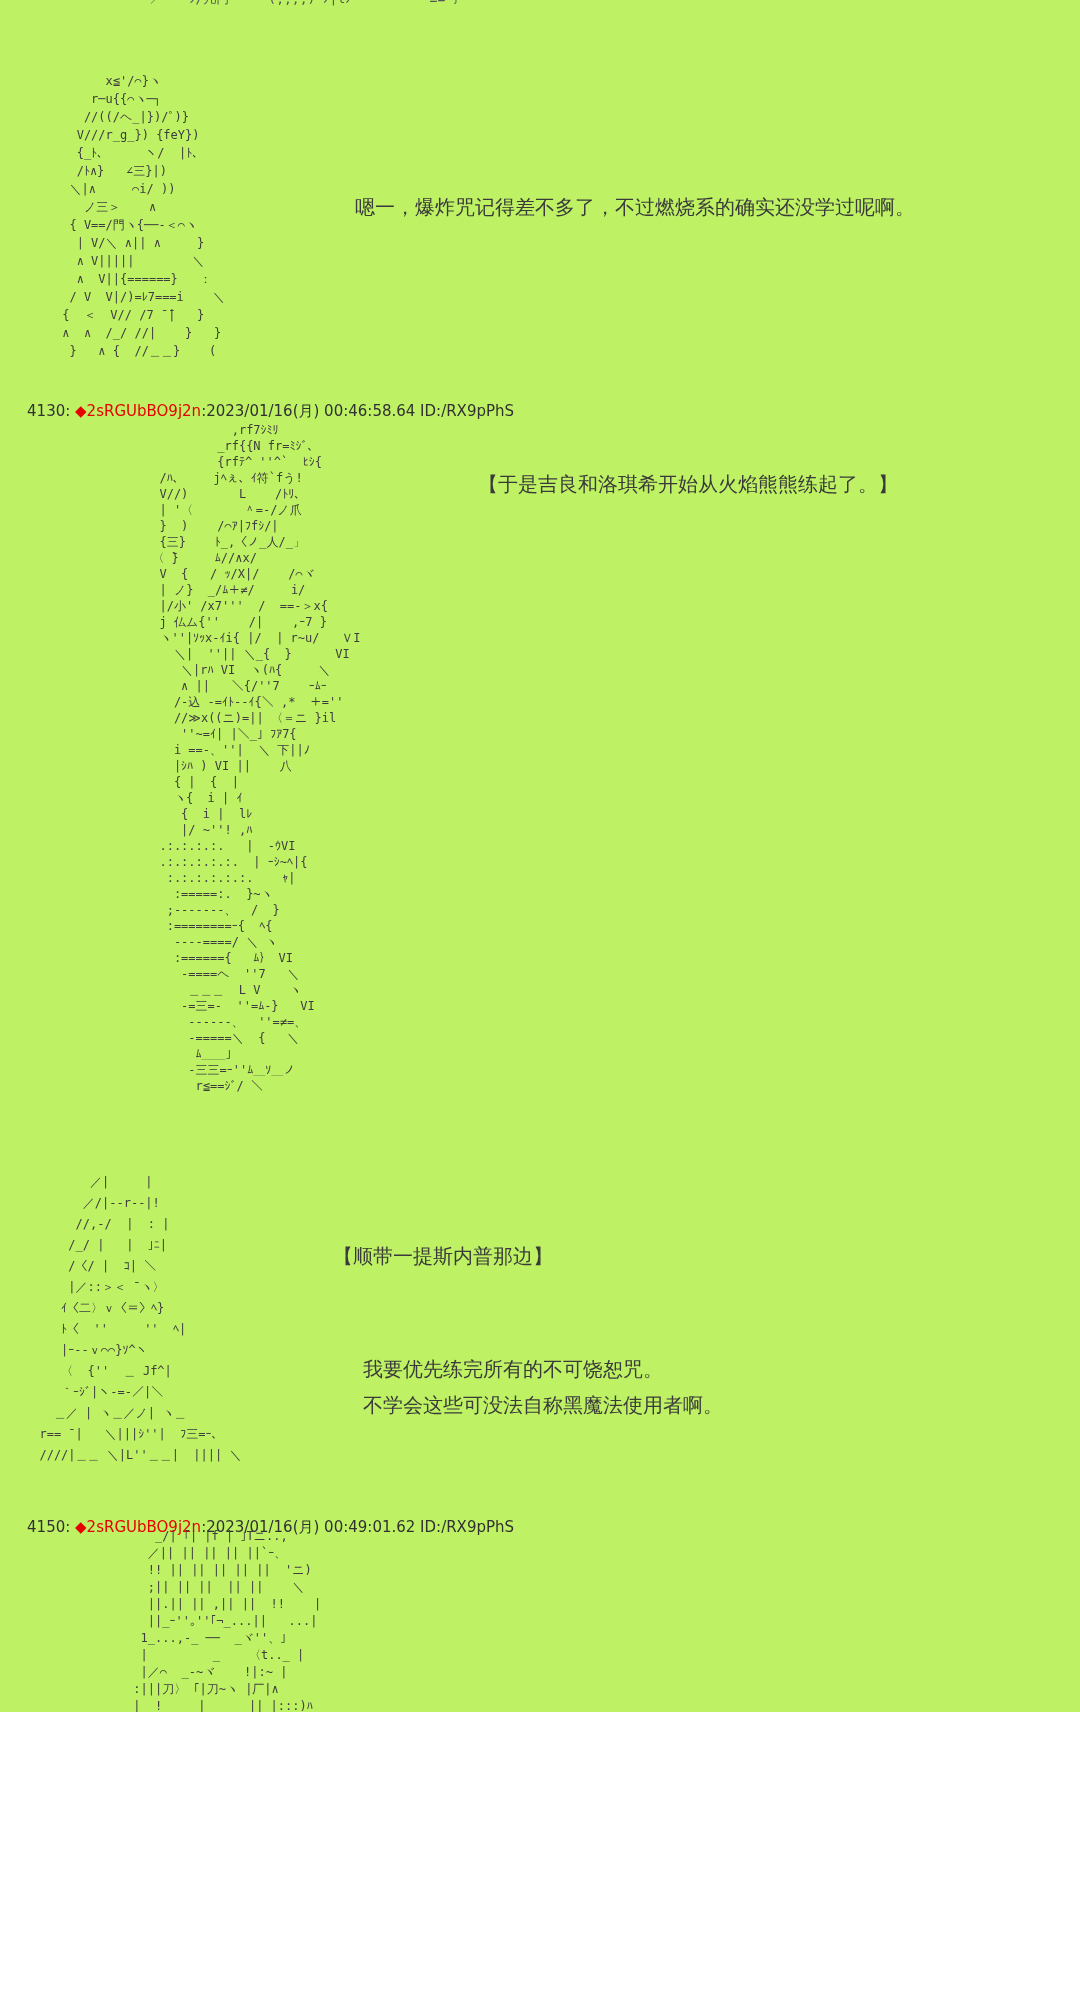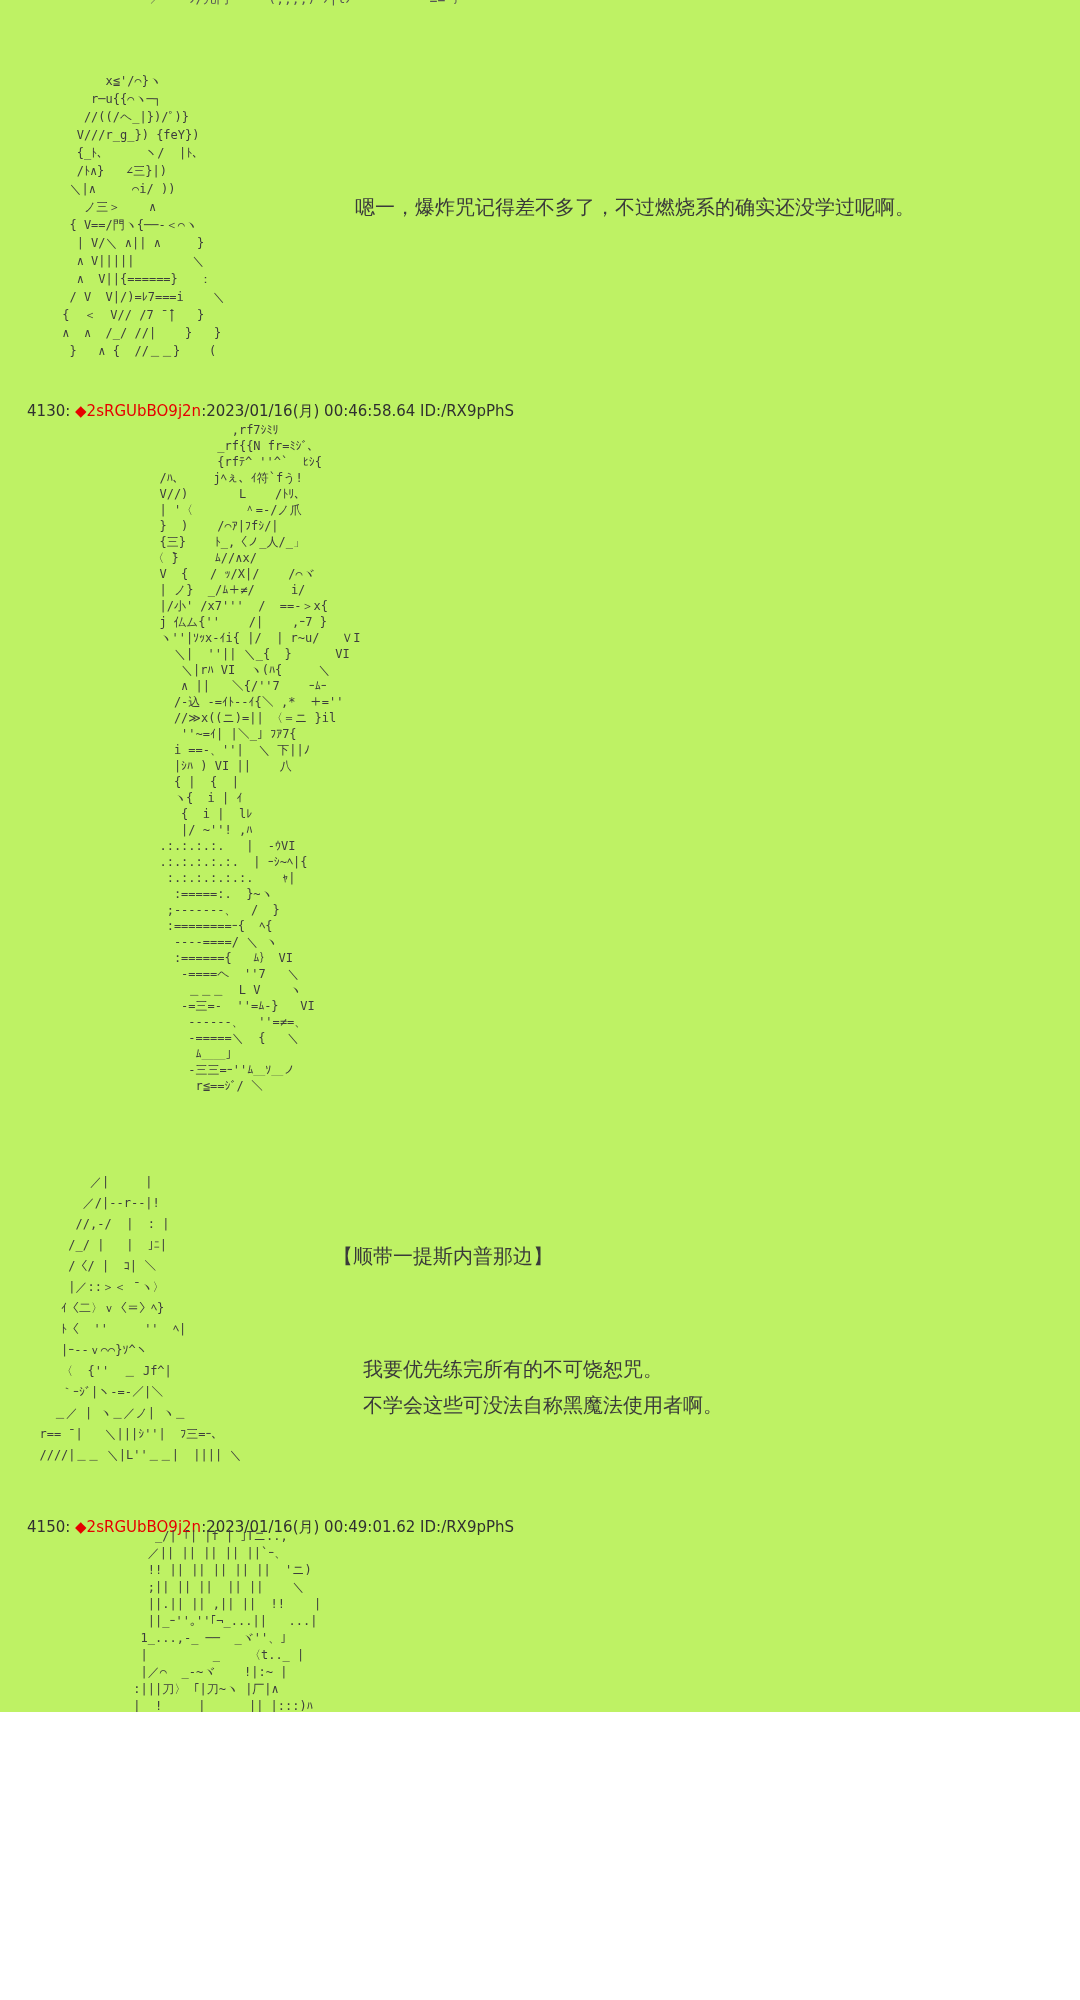--- a/index.html
+++ b/index.html
@@ -47,20 +47,21 @@
  {  ＜  V// /7 ̄ ̄|   }
  ∧  ∧  /_/ //|    }   }
   }   ∧ {  //＿＿}    (</pre>
 
   <div class="dialogue d1">嗯一，爆炸咒记得差不多了，不过燃烧系的确实还没学过呢啊。</div>
 
   <div class="post-header h1">
     <span>4130: </span><span class="trip" style="color: rgb(230, 0, 0);">◆2sRGUbBO9j2n</span><span>:2023/01/16(月) 00:46:58.64 </span><span>ID:/RX9pPhS</span>
   </div>
 
+  <div class="dialogue n1">【于是吉良和洛琪希开始从火焰熊熊练起了。】</div>
 
   <pre class="aa aa2">            ,rf7ｼﾐﾘ
           _rf{{N fr=ﾐｼﾞ、
           {rfﾃ^ ''^`  ﾋｼ{
   /ﾊ、    jﾍぇ、ｲ符`fう!
   V//)       L    /ﾄﾘ、
   | '〈       ＾=-/ノ爪
   }  )    /⌒ｱ|ﾌfｼ/|
   {三}    ﾄ_,〈ノ_人/_」
  〈 ̄}     ﾑ//∧x/

